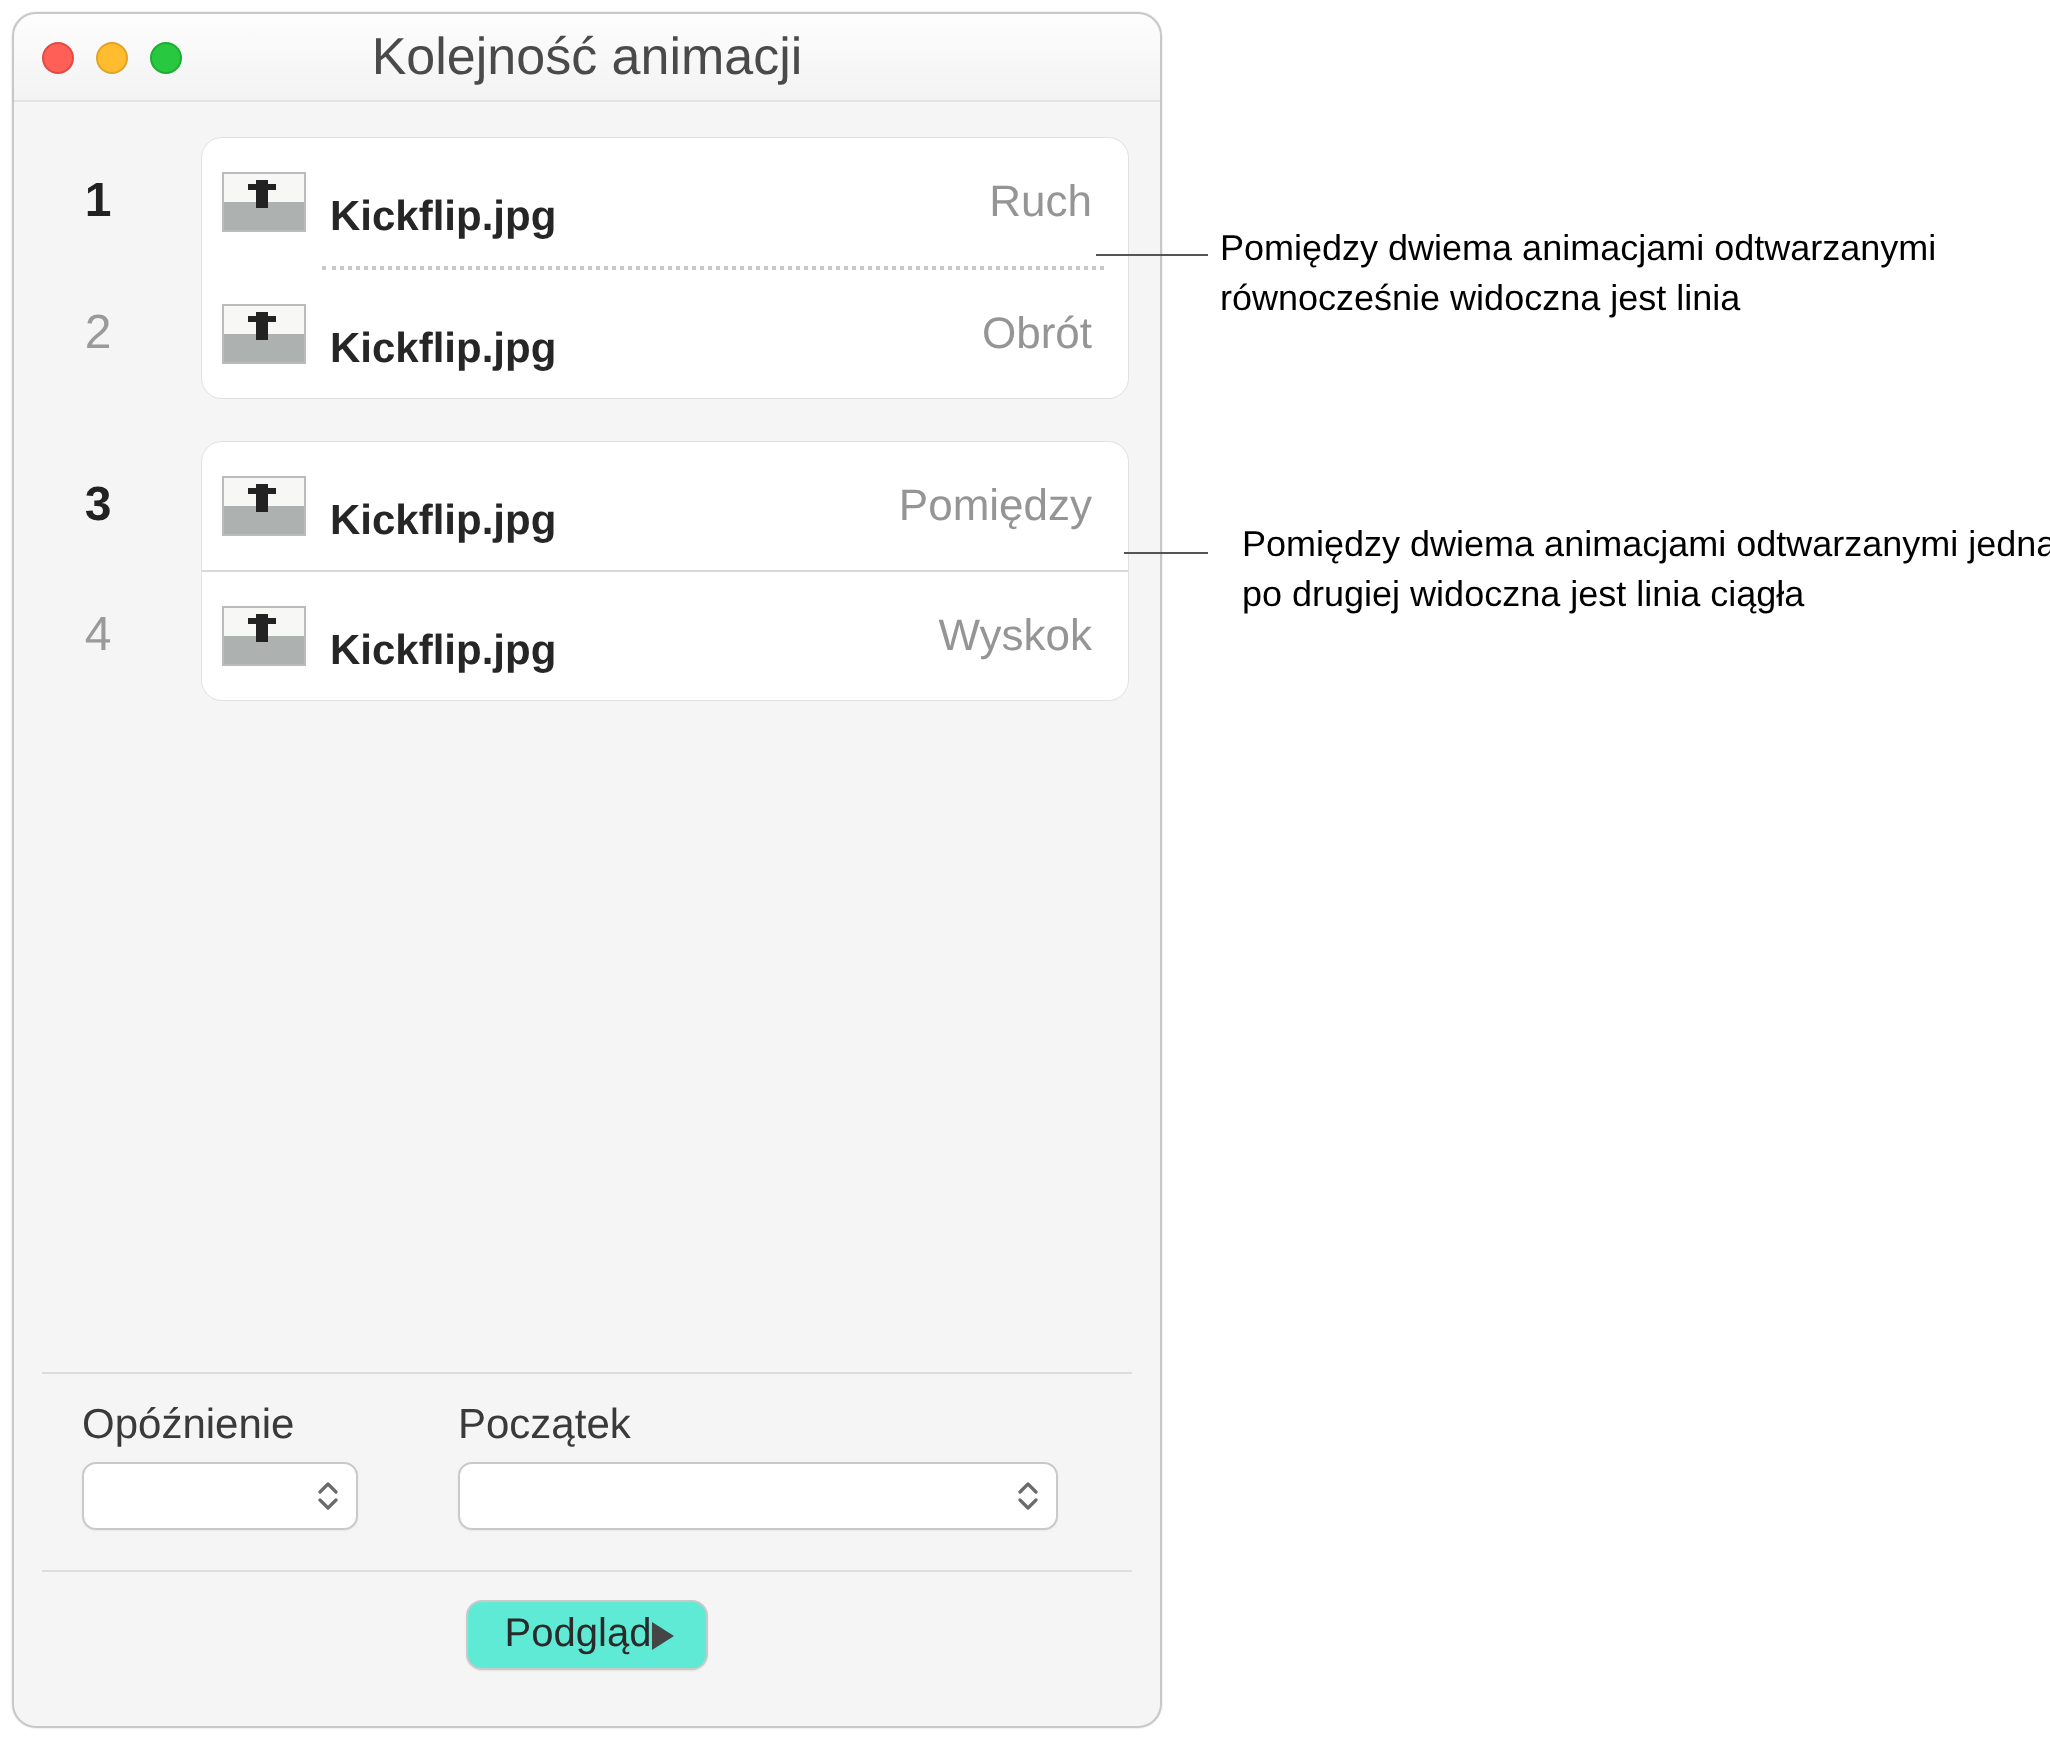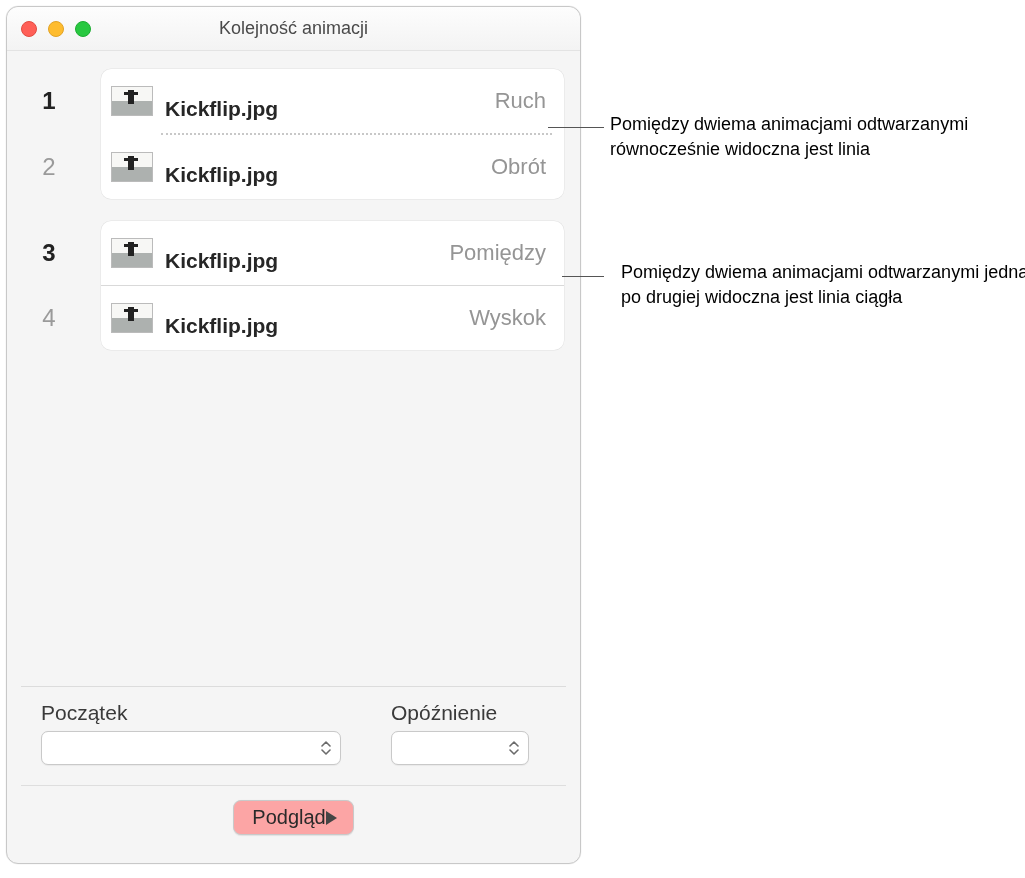--- a/index.html
+++ b/index.html
@@ -43,21 +43,21 @@
     .dot {
       width: 16px; height: 16px; border-radius: 8px;
     }
     .dot.red { background: #ff5f57; border: 0.5px solid #e24b41; }
     .dot.yellow { background: #febc2e; border: 0.5px solid #e2a326; }
     .dot.green { background: #28c840; border: 0.5px solid #1dad32; }
     .title {
       position: absolute;
       left: 0; right: 0;
       text-align: center;
-      font-size: 18px;
+      font-size: 26px;
       color: #4a4a4a;
       font-weight: 500;
       pointer-events: none;
     }
     .content {
       flex: 1;
       padding: 18px 14px 10px 14px;
       display: flex;
       flex-direction: column;
     }
@@ -190,21 +190,21 @@
     .preview-row {
       display: flex;
       justify-content: center;
       padding: 14px 0 14px 0;
     }
     .preview-btn {
       display: inline-flex;
       align-items: center;
       border: 1px solid #c9c9c9;
       border-radius: 8px;
-      background: #fca5a5;
+      background: #5eead4;
       padding: 5px 16px 5px 18px;
       font-size: 20px;
       color: #2a2a2a;
       box-shadow: 0 0.5px 1px rgba(0,0,0,0.08);
     }
     .preview-btn .tri {
       width:0; height:0;
       border-left: 11px solid #454545;
       border-top: 7px solid transparent;
       border-bottom: 7px solid transparent;
@@ -281,46 +281,46 @@
             <div class="fname">Kickflip.jpg</div>
             <div class="effect">Wyskok</div>
           </div>
         </div>
       </div>
 
     </div>
 
     <div class="footer">
       <div class="controls">
+        <div class="control">
+          <div class="control-label">Opóźnienie</div>
+          <div class="stepper">
+            <div class="arrows">
+              <svg width="10" height="6" viewBox="0 0 10 6">
+                  <path d="M1 5 L5 1 L9 5" stroke="#6b6b6b" stroke-width="1.6" fill="none" stroke-linecap="round" stroke-linejoin="round"></path>
+                </svg>
+              <svg width="10" height="6" viewBox="0 0 10 6">
+                  <path d="M1 1 L5 5 L9 1" stroke="#6b6b6b" stroke-width="1.6" fill="none" stroke-linecap="round" stroke-linejoin="round"></path>
+                </svg>
+            </div>
+          </div>
+        </div>
         <div class="control">
           <div class="control-label">Początek</div>
           <div class="dropdown">
             <div class="arrows">
               <svg width="10" height="6" viewBox="0 0 10 6">
                   <path d="M1 5 L5 1 L9 5" stroke="#6b6b6b" stroke-width="1.6" fill="none" stroke-linecap="round" stroke-linejoin="round"></path>
                 </svg>
               <svg width="10" height="6" viewBox="0 0 10 6">
                   <path d="M1 1 L5 5 L9 1" stroke="#6b6b6b" stroke-width="1.6" fill="none" stroke-linecap="round" stroke-linejoin="round"></path>
                 </svg>
             </div>
           </div>
         </div>
-        <div class="control">
-          <div class="control-label">Opóźnienie</div>
-          <div class="stepper">
-            <div class="arrows">
-              <svg width="10" height="6" viewBox="0 0 10 6">
-                  <path d="M1 5 L5 1 L9 5" stroke="#6b6b6b" stroke-width="1.6" fill="none" stroke-linecap="round" stroke-linejoin="round"></path>
-                </svg>
-              <svg width="10" height="6" viewBox="0 0 10 6">
-                  <path d="M1 1 L5 5 L9 1" stroke="#6b6b6b" stroke-width="1.6" fill="none" stroke-linecap="round" stroke-linejoin="round"></path>
-                </svg>
-            </div>
-          </div>
-        </div>
       </div>
       <div class="divider2"></div>
       <div class="preview-row">
         <div class="preview-btn">
           <span>Podgląd</span>
           <span class="tri"></span>
         </div>
       </div>
     </div>
   </div>

